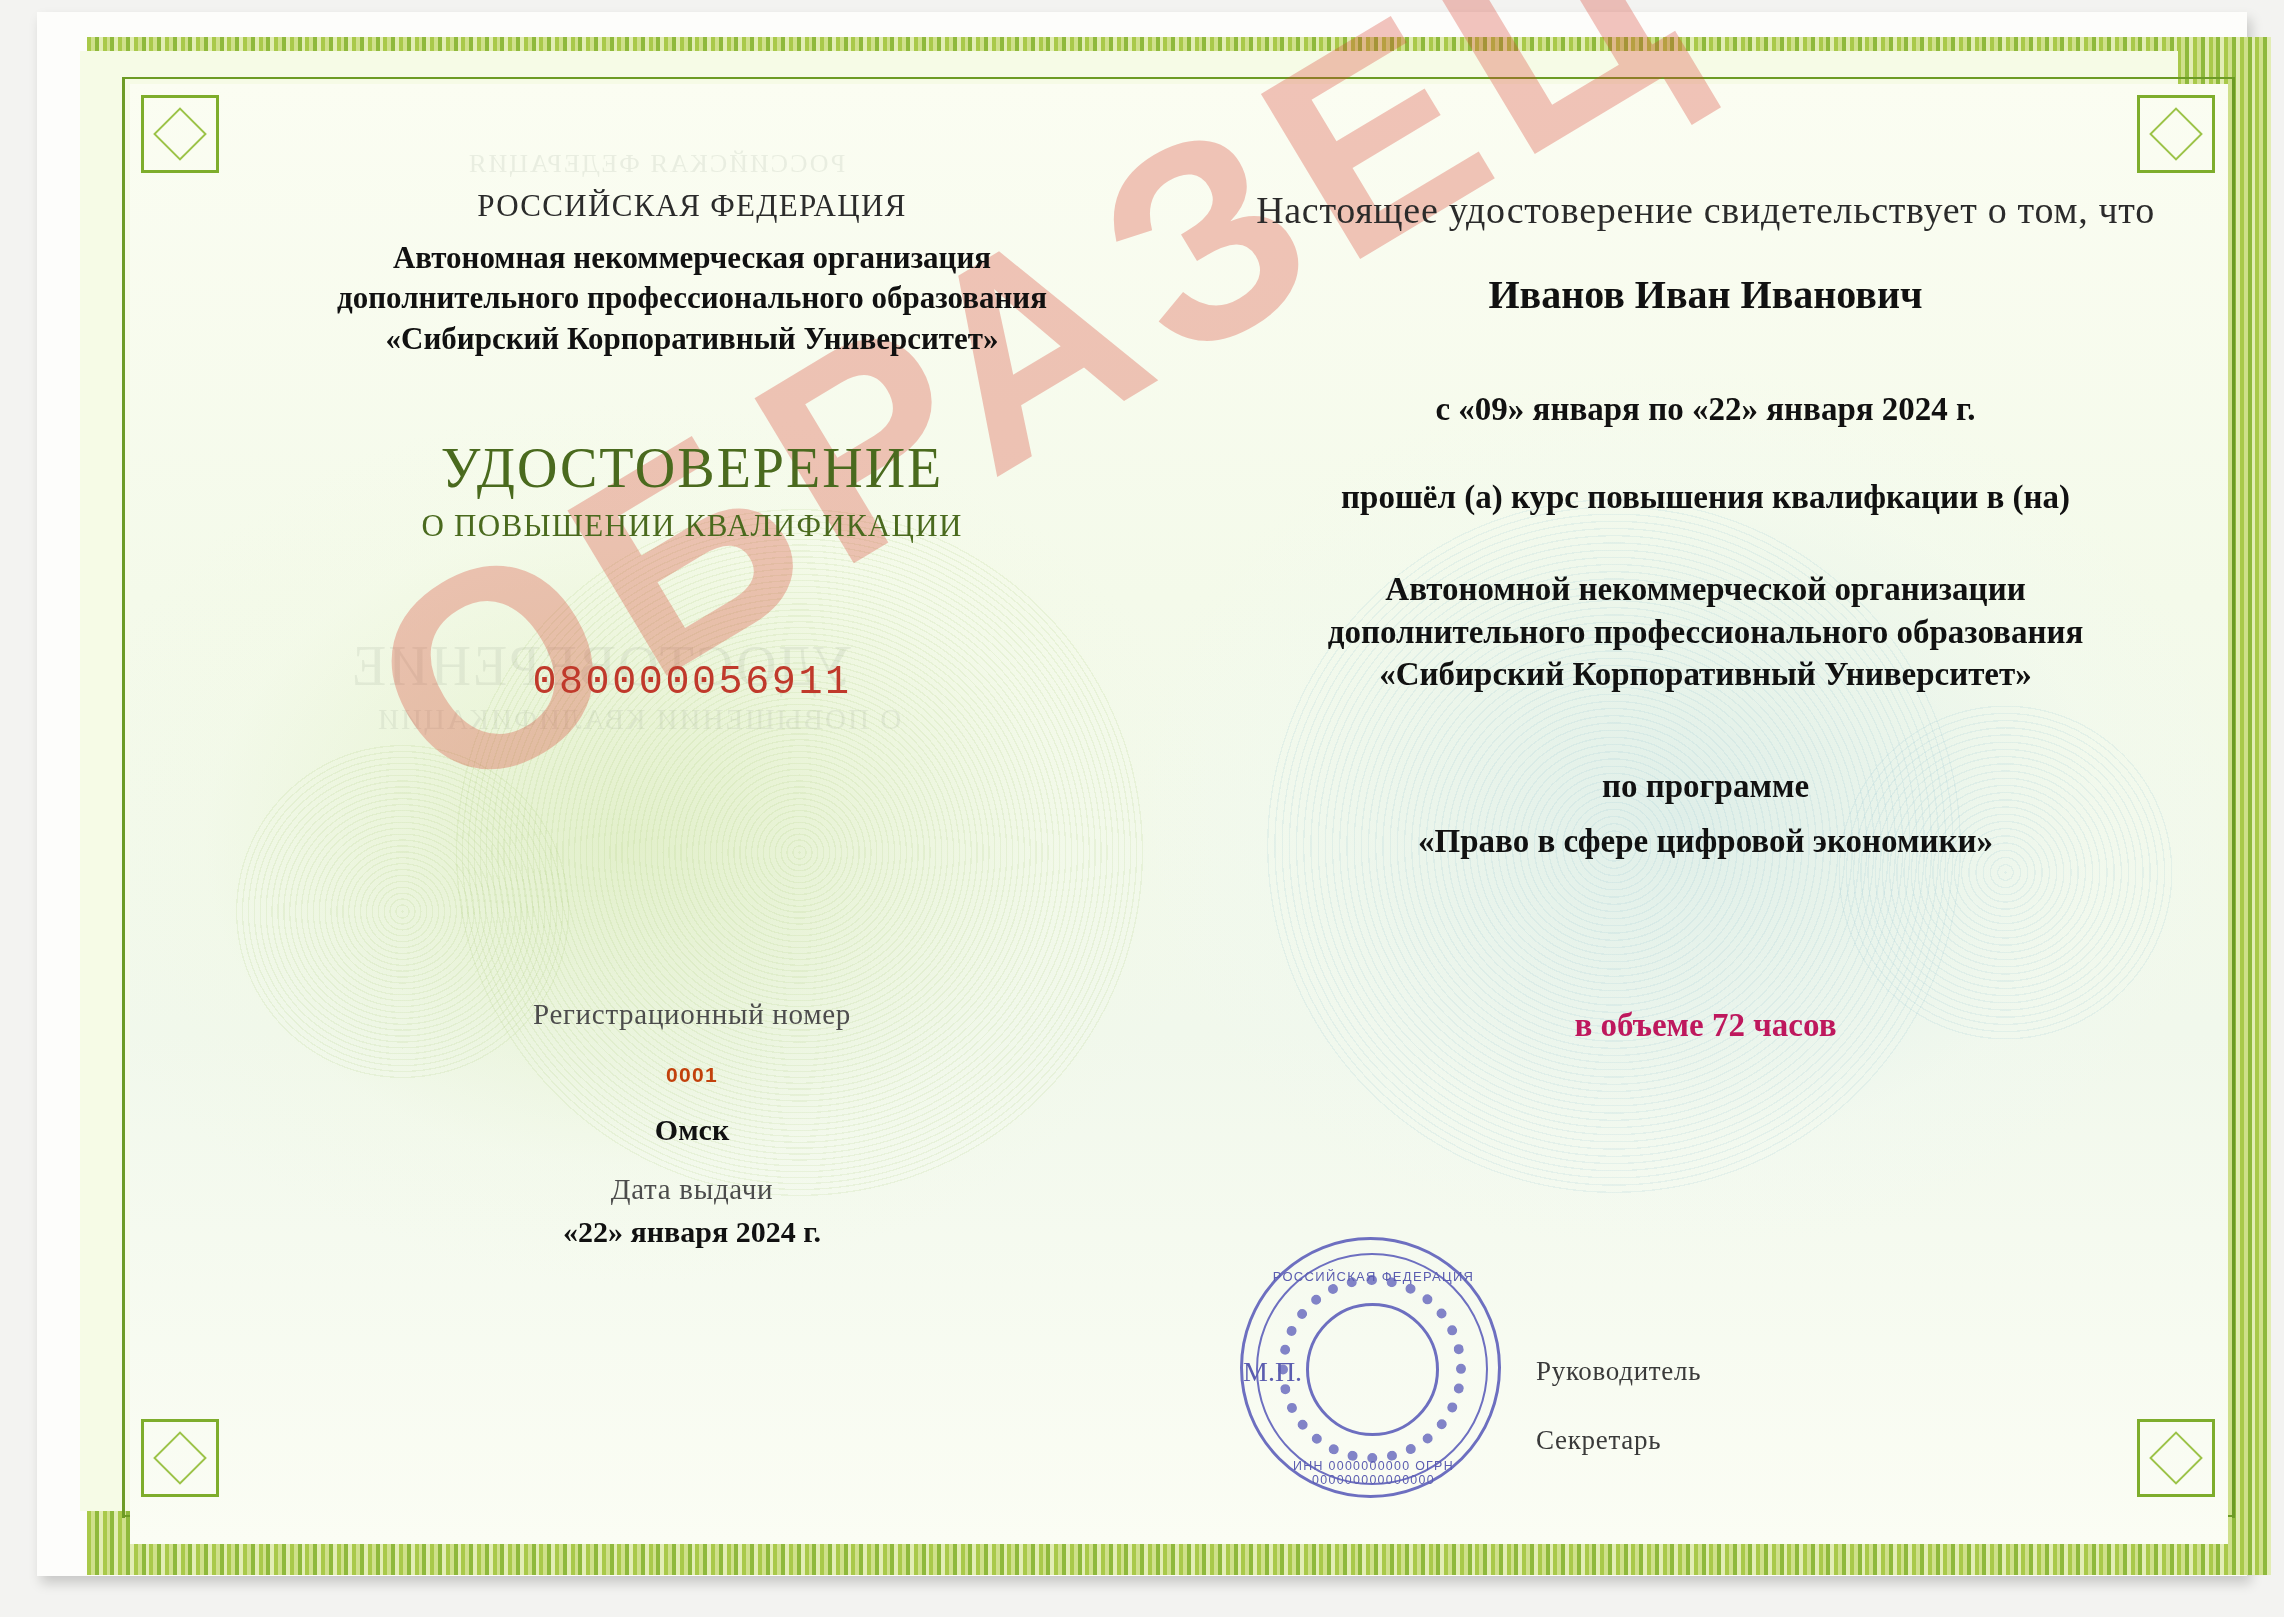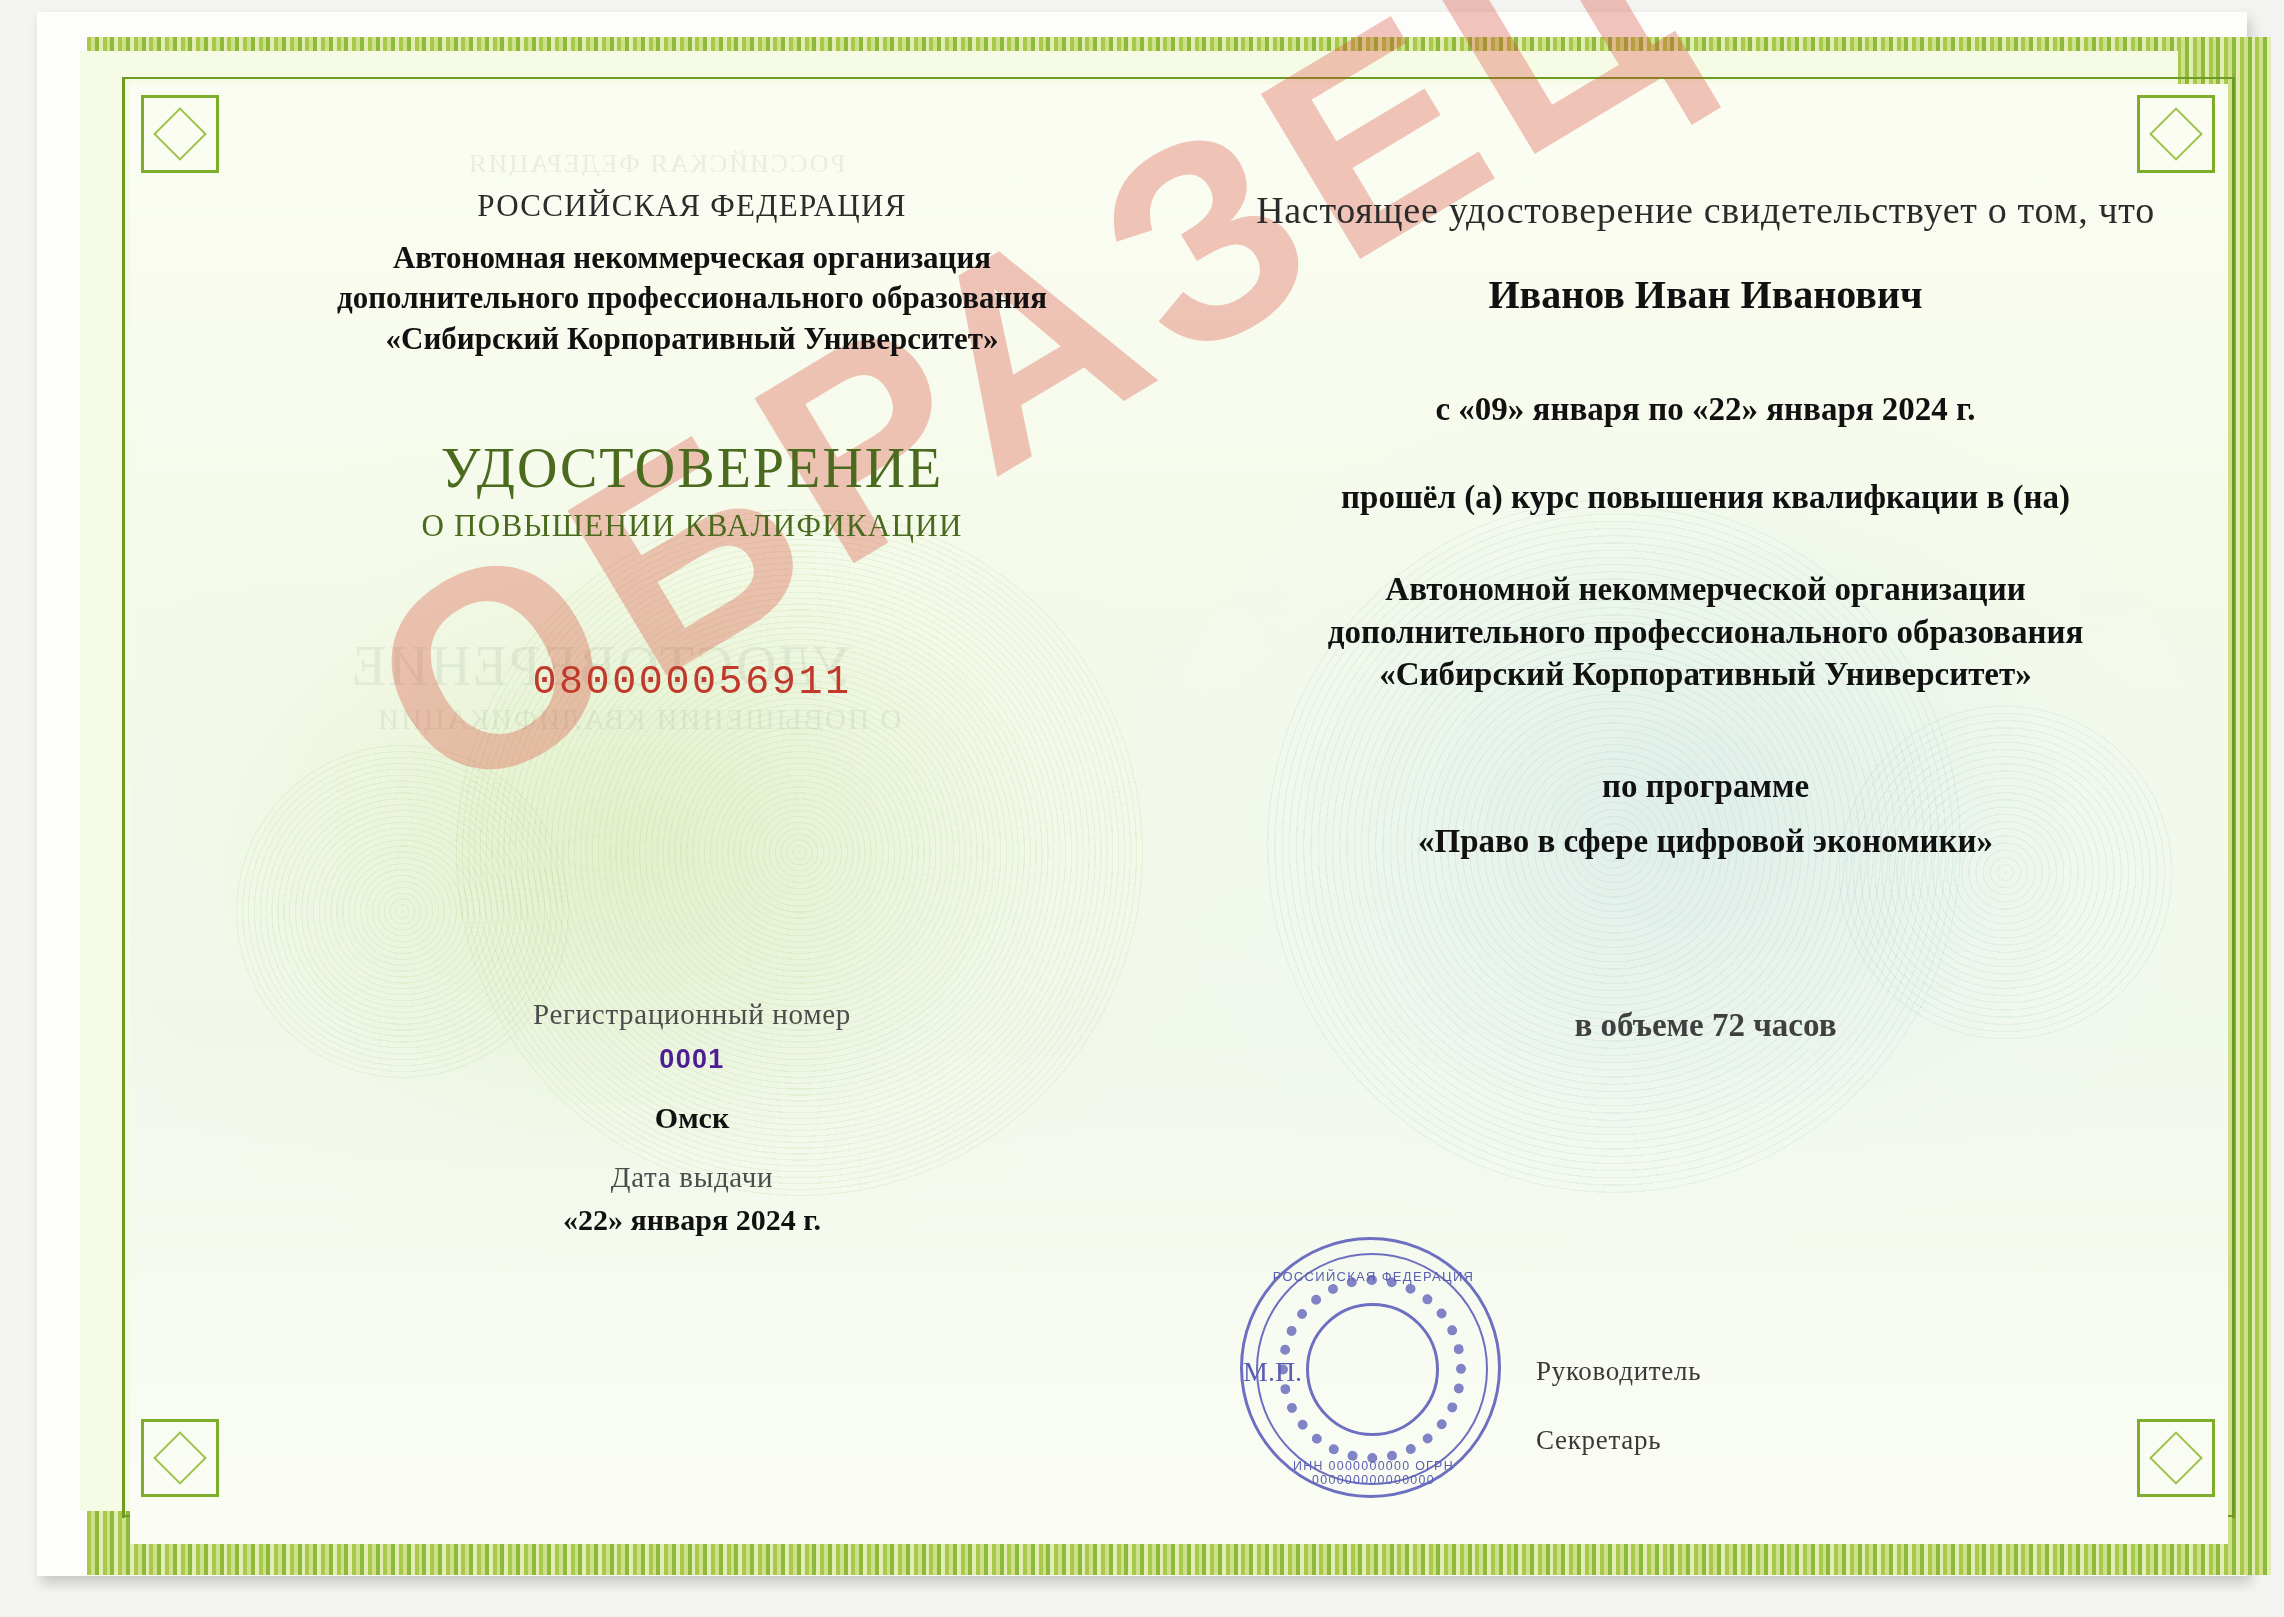--- a/index.html
+++ b/index.html
@@ -207,24 +207,24 @@
     font-family: "Liberation Serif", serif;
     font-weight: 700;
     font-size: 30px;
     color: #111;
     margin-top: 9px;
     margin-bottom: 26px;
   }
   .val-num {
     font-family: "Liberation Sans", sans-serif;
     font-weight: 700;
-    font-size: 27px;
+    font-size: 21px;
     letter-spacing: 1.3px;
-    color: #4c1d95;
-    margin-top: 13px;
+    color: #c2410c;
+    margin-top: 32px;
     margin-bottom: 26px;
   }
 
   
   .r-intro {
     font-family: "Liberation Serif", serif;
     font-size: 38px;
     letter-spacing: 0.7px;
     color: #2b2b2b;
   }
@@ -269,21 +269,21 @@
     font-family: "Liberation Serif", serif;
     font-weight: 700;
     font-size: 33px;
     color: #111;
   }
   .r-hours {
     margin-top: 147px;
     font-family: "Liberation Serif", serif;
     font-weight: 700;
     font-size: 33px;
-    color: #404040;
+    color: #be185d;
   }
 
   
   .seal {
     position: absolute;
     left: 1203px;
     top: 1225px;
     width: 261px;
     height: 261px;
     border-radius: 50%;

